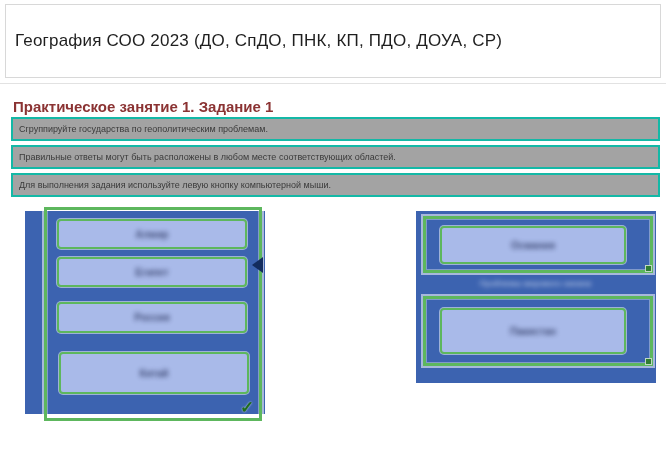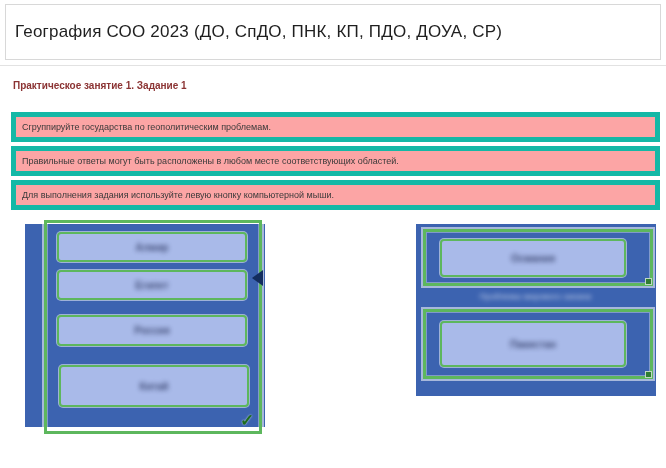--- a/index.html
+++ b/index.html
@@ -12,43 +12,43 @@
   .page {
     position: relative;
     width: 666px;
     height: 468px;
     overflow: hidden;
     background: #ffffff;
   }
   .header-box {
     margin: 4px 5px 0 5px;
     border: 1px solid #d8d8d8;
-    padding: 17px 9px;
+    padding: 26px 9px;
     font-size: 17px;
     color: #1f1f1f;
     letter-spacing: .2px;
     background: #ffffff;
   }
   .divider {
     margin-top: 5px;
     border-top: 1px solid #e2e2e2;
   }
   .question-title {
-    margin: 14px 0 21px 13px;
+    margin: 14px 0 2px 13px;
     color: #8b3333;
-    font-size: 10px;
+    font-size: 15px;
     font-weight: 600;
   }
   .instr {
     margin: 0 6px 4px 11px;
-    border: 5px solid #14b8a6;
+    border: 2px solid #14b8a6;
     padding: 5px 6px;
     font-size: 9px;
     color: #3a3a3a;
-    background: #fca5a5;
+    background: #a3a3a3;
   }
   .canvas {
     position: relative;
     width: 666px;
     height: 280px;
     margin-top: 12px;
   }
   .zone {
     position: absolute;
     background: #3c63b0;

